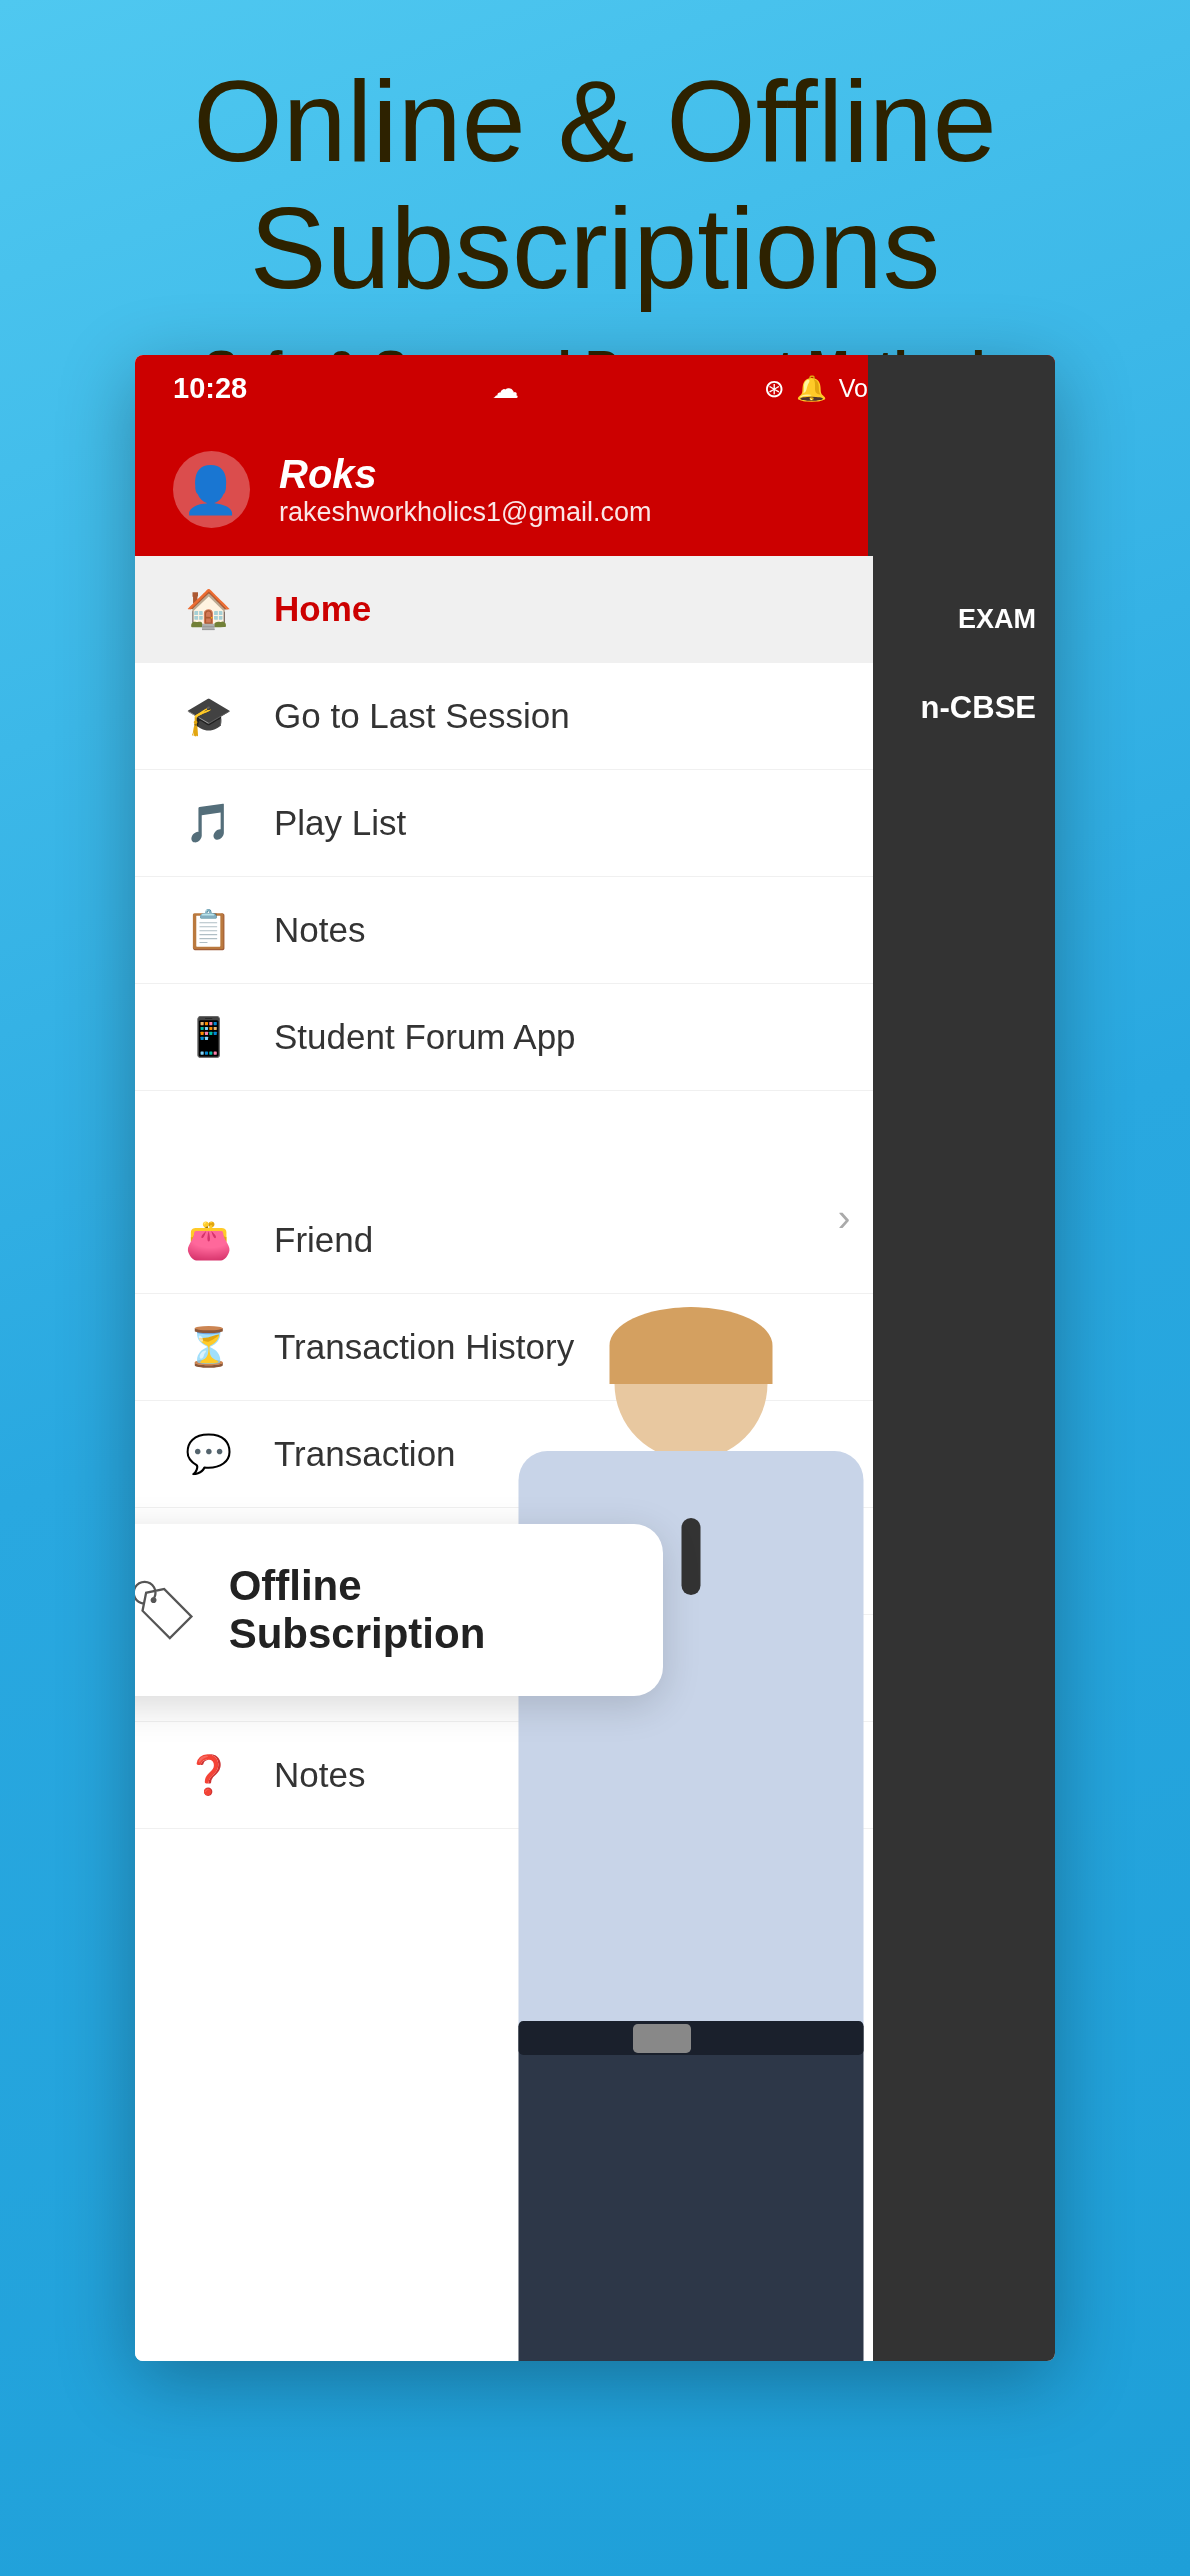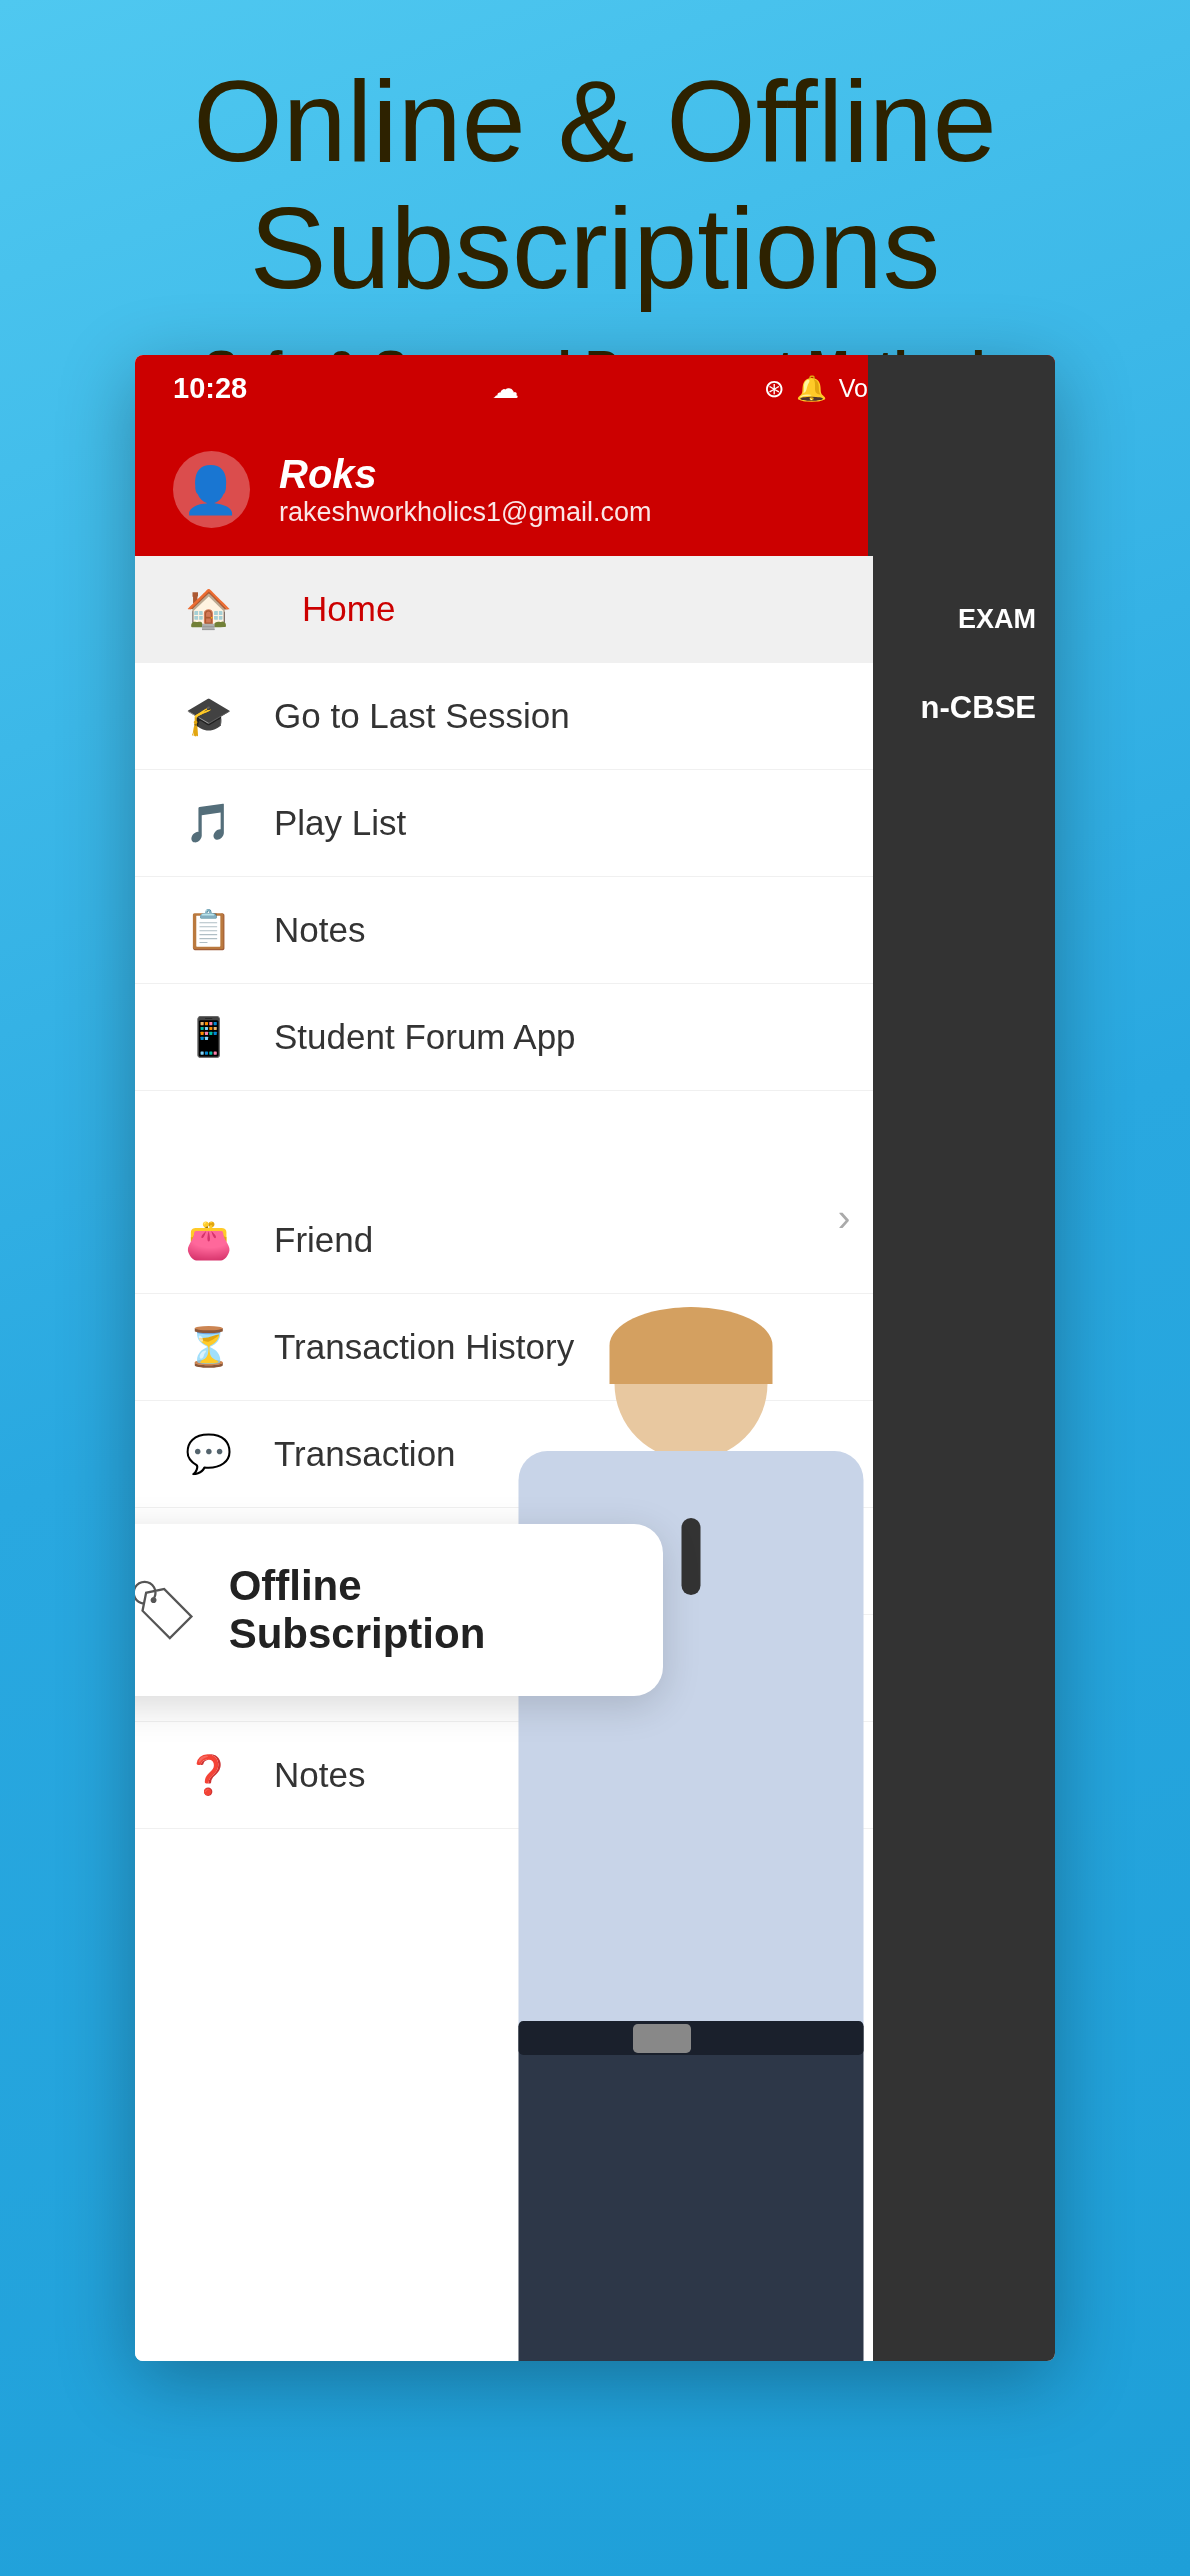--- a/index.html
+++ b/index.html
@@ -149,21 +149,21 @@
     }
 
     .menu-icon.red { color: #cc0000; }
 
     .menu-label {
       font-size: 35px;
       color: #333;
       font-weight: 500;
     }
 
-    .menu-label.red { color: #cc0000; font-weight: normal; margin-left: 28px; }
+    .menu-label.red { color: #cc0000; font-weight: bold; }
 
     
     .offline-badge {
       position: absolute;
       top: 1169px;
       left: -57px;
       width: 585px;
       background: white;
       border-radius: 29px;
       padding: 38px 48px;

